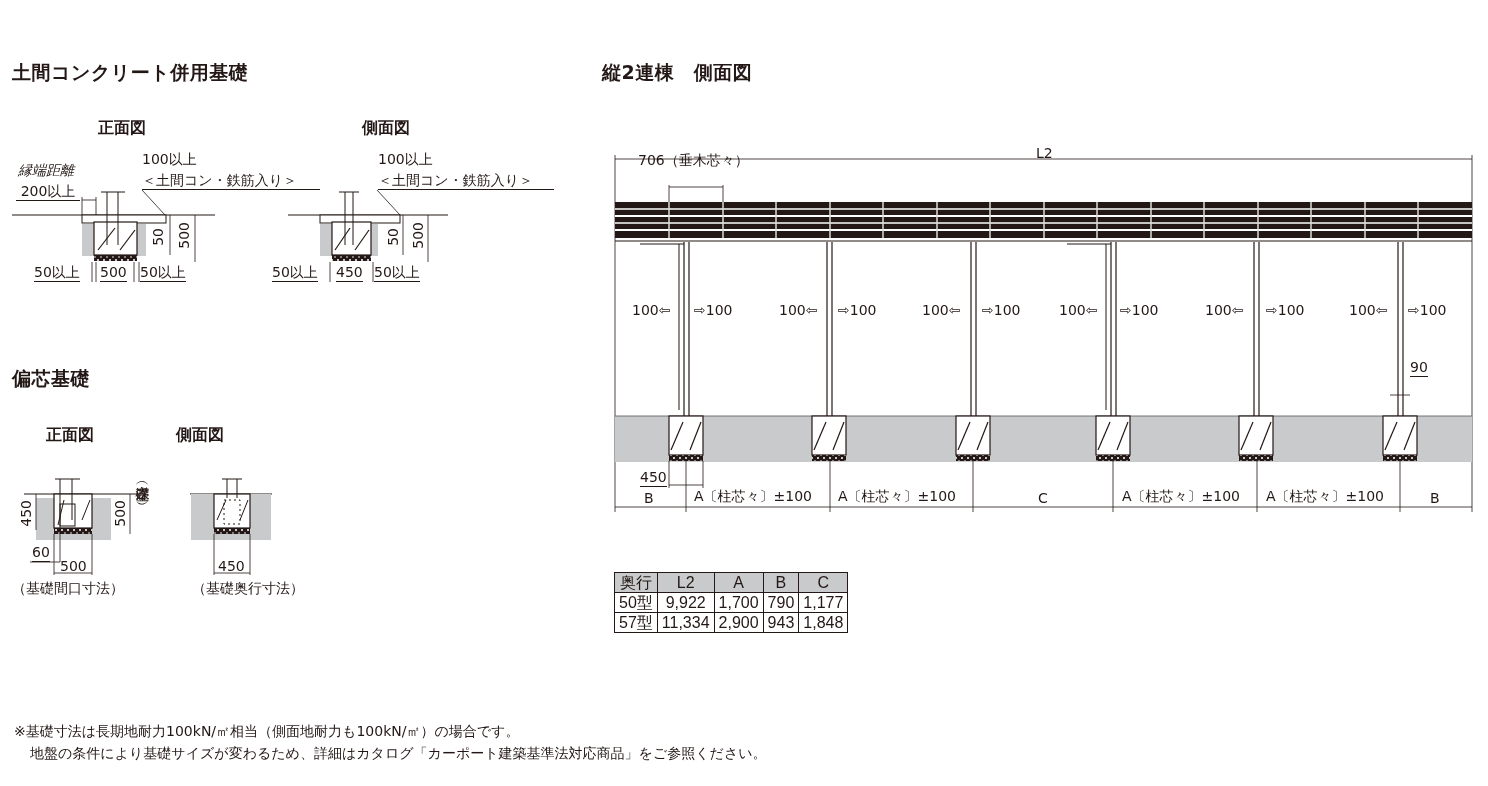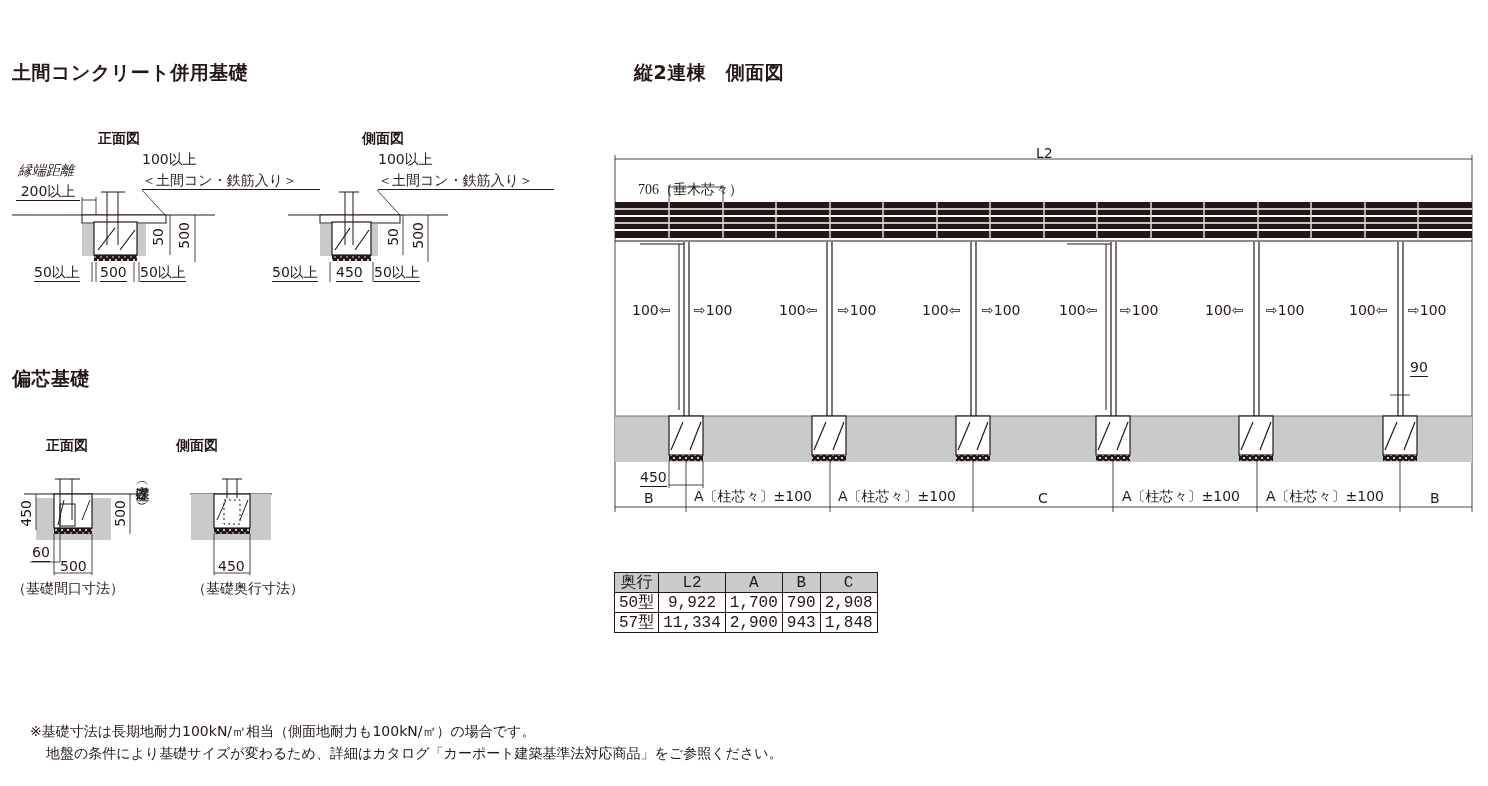--- a/index.html
+++ b/index.html
@@ -1,27 +1,27 @@
 <!DOCTYPE html>
 <html><head>
 <meta charset="utf-8">
 <style>
   html, body { margin:0; padding:0; background:#ffffff; }
   body { width:1488px; height:786px; position:relative; overflow:hidden;
          font-family:"DejaVu Sans", "Liberation Sans", sans-serif; color:#231815; }
   .abs { position:absolute; white-space:nowrap; }
   .h1 { font-size:19px; font-weight:bold; letter-spacing:0.5px; }
-  .h2 { font-size:14px; font-weight:bold;margin-top:12px; }
+  .h2 { font-size:16px; font-weight:bold; }
   .lbl { font-size:14px; line-height:16px; }
   .ul { border-bottom:1px solid #231815; padding-bottom:1px; }
   .vtext { writing-mode:vertical-rl; transform:rotate(180deg); font-size:14px; }
   .vtext-up { writing-mode:vertical-rl; font-size:14px; }
   svg.abs { overflow:visible; }
   table.spec { position:absolute; left:614px; top:572px; border-collapse:collapse;
-               font-family:Liberation Mono, monospace; font-size:16px; }
+               font-family:Liberation Sans, sans-serif; font-size:16px; }
   table.spec td, table.spec th { border:1.5px solid #231815; padding:0 4px; height:19px;
                text-align:center; font-weight:normal; line-height:18px; }
   table.spec th { background:#c9cacb; }
   .note { font-size:14px; line-height:22px; }
 </style>
 </head>
 <body>
 
 <div class="abs h1" style="left:12px;top:60px;text-align:center;">土間コンクリート併用基礎</div>
 
@@ -139,23 +139,23 @@
 
 <div class="abs vtext" style="left:18px;top:500px;">450</div>
 <div class="abs vtext" style="left:112px;top:500px;">500</div>
 <div class="abs vtext-up" style="left:134px;top:476px;">（基礎深さ）</div>
 <div class="abs lbl ul" style="left:32px;top:544px;">60</div>
 <div class="abs lbl" style="left:60px;top:558px;">500</div>
 <div class="abs lbl" style="left:12px;top:580px;">（基礎間口寸法）</div>
 <div class="abs lbl" style="left:218px;top:558px;">450</div>
 <div class="abs lbl" style="left:168px;top:580px;margin-left:24px;">（基礎奥行寸法）</div>
 
-<div class="abs h1" style="left:634px;top:60px;">縦2連棟　側面図</div>
+<div class="abs h1" style="left:602px;top:60px;">縦2連棟　側面図</div>
 <div class="abs lbl" style="left:1036px;top:145px;">L2</div>
-<div class="abs lbl" style="left:638px;top:182px;font-family:Liberation Serif, serif;">706（垂木芯々）</div>
+<div class="abs lbl" style="left:638px;top:152px;">706（垂木芯々）</div>
 
 <svg class="abs" style="left:0;top:0;" width="1488" height="520">
 
   <line x1="615" y1="159" x2="1472" y2="159" stroke="#231815" stroke-width="0.8"></line>
   <line x1="615" y1="155" x2="615" y2="512" stroke="#231815" stroke-width="0.8"></line>
   <line x1="1472" y1="155" x2="1472" y2="512" stroke="#231815" stroke-width="0.8"></line>
 
   <line x1="669" y1="187" x2="723" y2="187" stroke="#231815" stroke-width="0.8"></line>
   <line x1="669" y1="185" x2="669" y2="204" stroke="#231815" stroke-width="0.8"></line>
   <line x1="723" y1="185" x2="723" y2="204" stroke="#231815" stroke-width="0.8"></line>
@@ -288,26 +288,26 @@
     <th>L2</th>
     <th>A</th>
     <th>B</th>
     <th>C</th>
   </tr>
   <tr>
     <td>50型</td>
     <td>9,922</td>
     <td>1,700</td>
     <td>790</td>
-    <td>2,908</td>
+    <td>1,177</td>
   </tr>
   <tr>
     <td>57型</td>
     <td>11,334</td>
     <td>2,900</td>
     <td>943</td>
     <td>1,848</td>
   </tr>
 </tbody>
   </table>
 
-<div class="abs note" style="left:14px;top:720px;margin-left:16px;">※基礎寸法は長期地耐力100kN/㎡相当（側面地耐力も100kN/㎡）の場合です。</div>
-<div class="abs note" style="left:46px;top:742px;text-align:center;">地盤の条件により基礎サイズが変わるため、詳細はカタログ「カーポート建築基準法対応商品」をご参照ください。</div>
+<div class="abs note" style="left:14px;top:720px;">※基礎寸法は長期地耐力100kN/㎡相当（側面地耐力も100kN/㎡）の場合です。</div>
+<div class="abs note" style="left:30px;top:742px;text-align:center;">地盤の条件により基礎サイズが変わるため、詳細はカタログ「カーポート建築基準法対応商品」をご参照ください。</div>
 
 </body></html>

